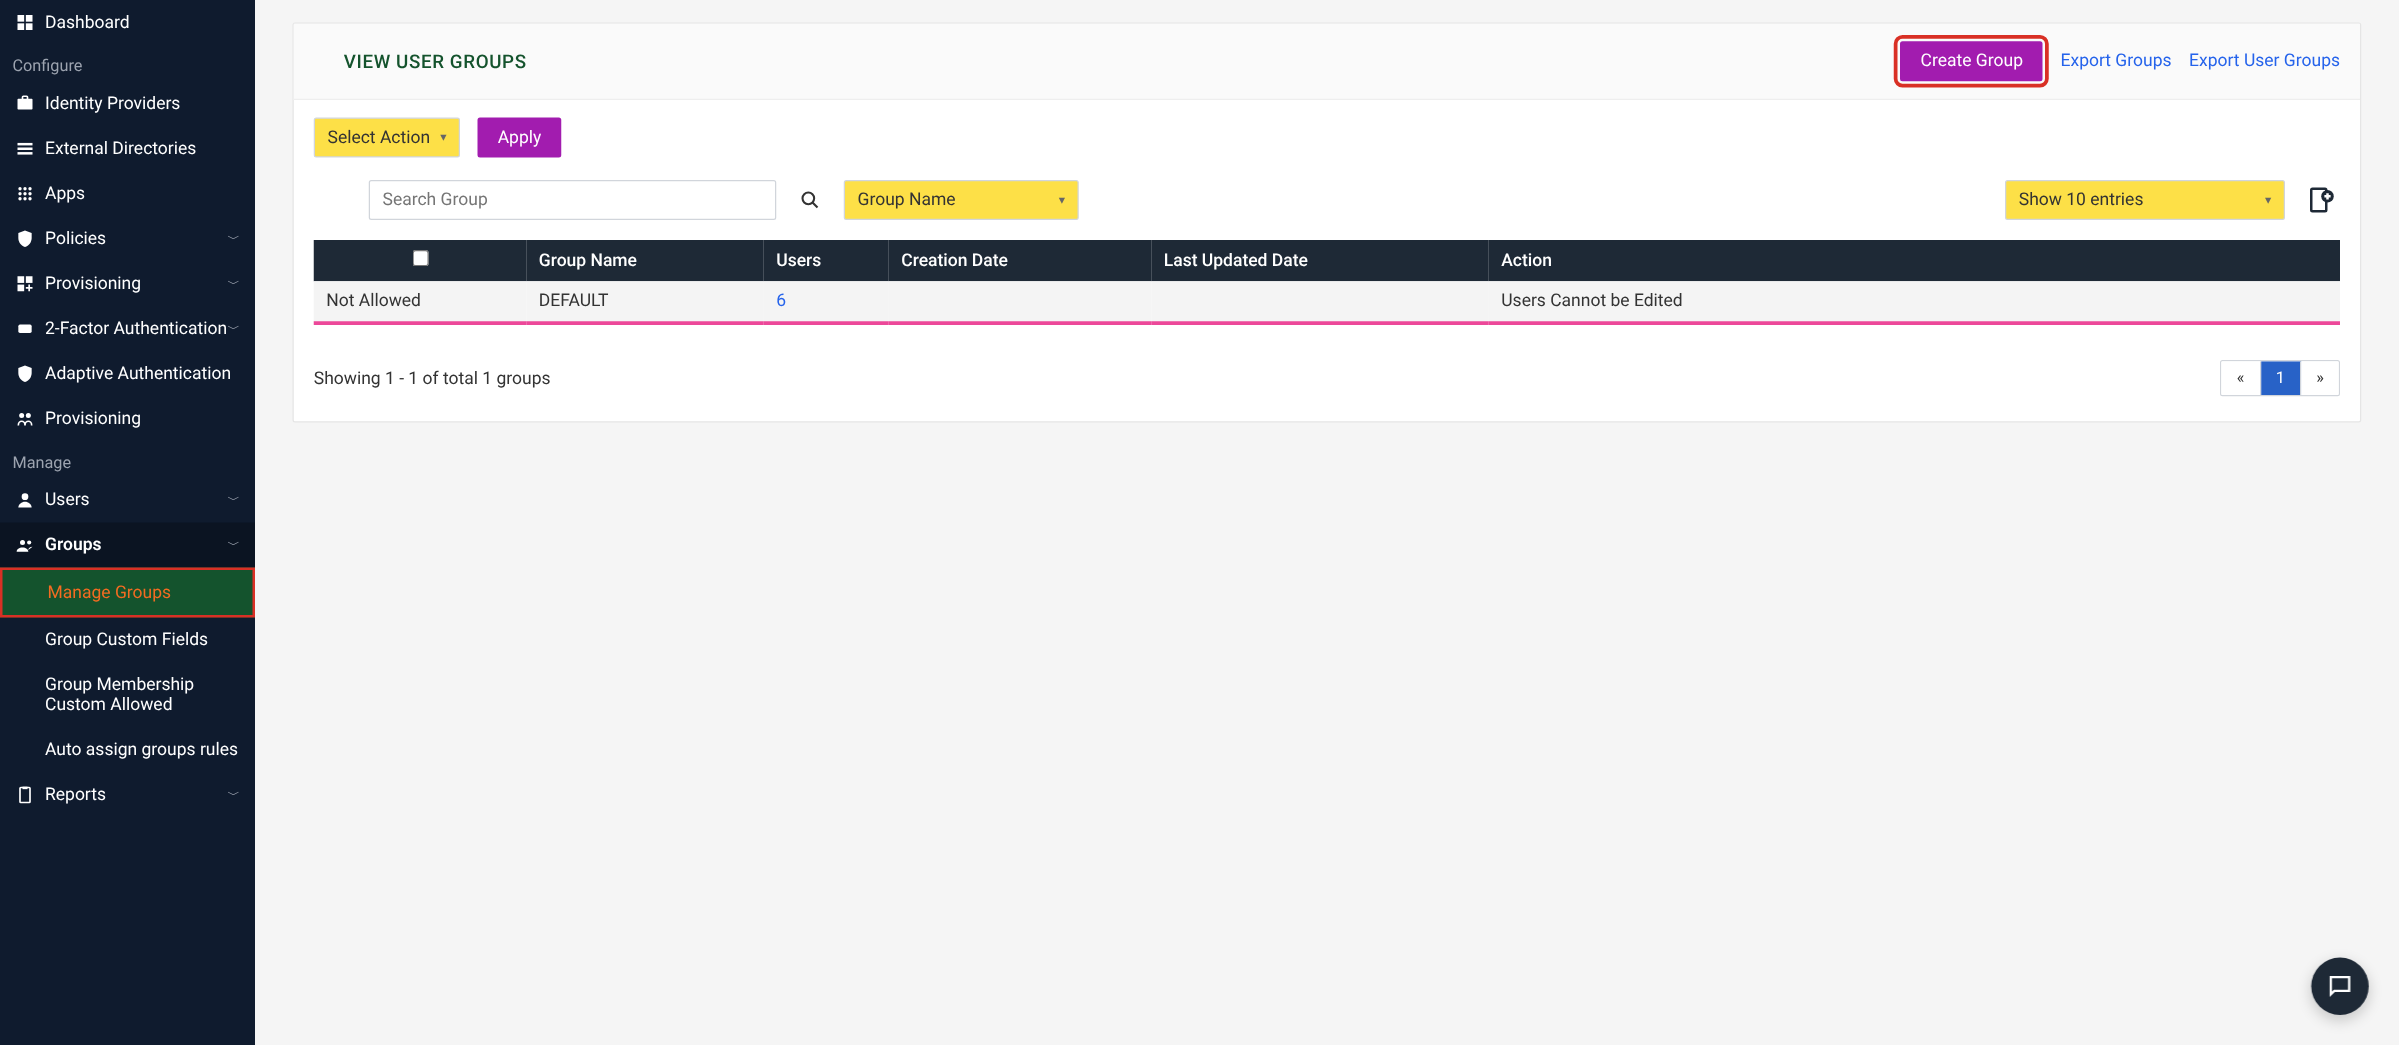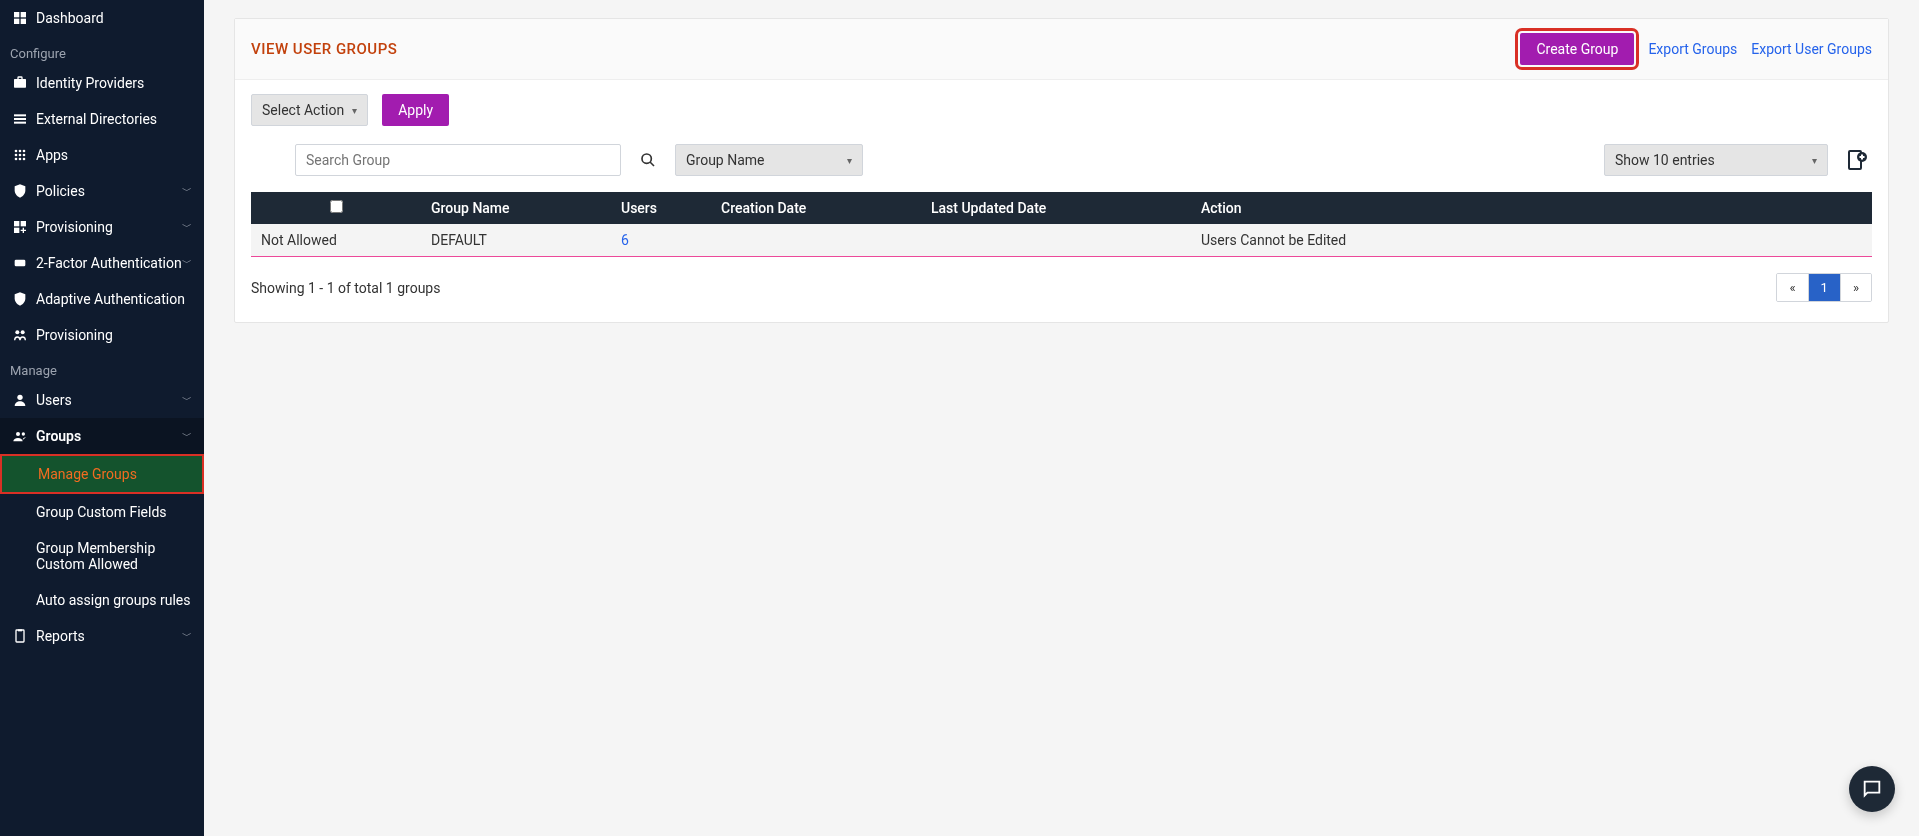--- a/index.html
+++ b/index.html
@@ -17,48 +17,48 @@
     .sidebar-item.active { background: #0b1422; }
     .sidebar-subitem { padding: 10px 10px 10px 36px; font-size: 14px; cursor: pointer; }
     .sidebar-subitem.highlight { border: 2px solid #d93025; background: #14532d; }
     .sidebar-subitem.highlight span { color: #f26c21; }
     .icon-svg { width: 16px; height: 16px; fill: #fff; }
 
     
     .main { flex: 1; padding: 18px 30px; overflow-y: auto; }
     .panel { background: #fff; border: 1px solid #e5e5e5; border-radius: 2px; }
     .panel-header { display: flex; align-items: center; justify-content: space-between; padding: 14px 16px; border-bottom: 1px solid #eee; background: #fafafa; }
-    .panel-title { font-size: 15px; font-weight: 500; letter-spacing: 0.5px; color: #c2410c; }
+    .panel-title { font-size: 15px; font-weight: 500; letter-spacing: 0.5px; color: #14532d; margin-left: 24px; }
     .panel-header-actions { display: flex; align-items: center; gap: 14px; }
     .btn-primary { background: #a21caf; color: #fff; border: none; padding: 8px 16px; font-size: 14px; cursor: pointer; border-radius: 2px; }
     .btn-primary-highlight { outline: 3px solid #d93025; outline-offset: 2px; }
     .link-action { color: #2563eb; font-size: 14px; text-decoration: none; cursor: pointer; }
 
     .panel-body { padding: 14px 16px 20px 16px; }
     .row-controls-top { display: flex; align-items: center; gap: 14px; margin-bottom: 18px; }
-    .select-box { border: 1px solid #d1d5db; border-radius: 2px; padding: 7px 10px; font-size: 14px; color: #333; cursor: pointer; display: inline-flex; align-items: center; gap: 8px; background: #e5e5e5; }
+    .select-box { border: 1px solid #d1d5db; border-radius: 2px; padding: 7px 10px; font-size: 14px; color: #333; cursor: pointer; display: inline-flex; align-items: center; gap: 8px; background: #fde047; }
     .select-box .caret { font-size: 10px; color: #666; }
 
     .row-filter { display: flex; align-items: center; gap: 12px; margin-bottom: 16px; }
     .search-wrap { position: relative; width: 370px; padding-left: 44px; }
     .search-input { width: 100%; border: 1px solid #d1d5db; border-radius: 2px; padding: 7px 10px; font-size: 14px; }
     .search-icon-box { width: 30px; display: flex; justify-content: center; color: #333; }
     .select-groupname { width: 188px; }
     .spacer { flex: 1; }
     .select-entries { width: 224px; }
     .add-doc-icon { width: 32px; display: flex; justify-content: center; }
 
     
     .table { width: 100%; border-collapse: collapse; }
     .table thead th { background: #1e2936; color: #fff; text-align: left; font-weight: 500; font-size: 14px; padding: 8px 10px; }
     .table thead th:first-child { width: 40px; text-align: center; }
-    .table tbody td { padding: 8px 10px; font-size: 14px; background: #f4f4f4; color: #333; border-bottom: 1px solid #ec4899; }
+    .table tbody td { padding: 8px 10px; font-size: 14px; background: #f4f4f4; color: #333; border-bottom: 3px solid #ec4899; }
     .table tbody td.link-cell a { color: #2563eb; text-decoration: none; }
 
-    .table-footer { display: flex; justify-content: space-between; align-items: center; margin-top: 16px; font-size: 14px; color: #333; }
+    .table-footer { display: flex; justify-content: space-between; align-items: center; margin-top: 28px; font-size: 14px; color: #333; }
     .pagination { display: flex; border: 1px solid #d1d5db; border-radius: 2px; overflow: hidden; }
     .pagination .page-btn { padding: 6px 12px; cursor: pointer; background: #fff; font-size: 13px; border-right: 1px solid #d1d5db; }
     .pagination .page-btn:last-child { border-right: none; }
     .pagination .page-btn.active { background: #2862c7; color: #fff; }
 
     
     .chat-bubble { position: fixed; right: 24px; bottom: 24px; width: 46px; height: 46px; border-radius: 50%; background: #1e2936; display: flex; align-items: center; justify-content: center; cursor: pointer; box-shadow: 0 4px 12px rgba(0,0,0,.2); }
     .chat-bubble svg { width: 22px; height: 22px; fill: #fff; }
   </style>
 </head>

